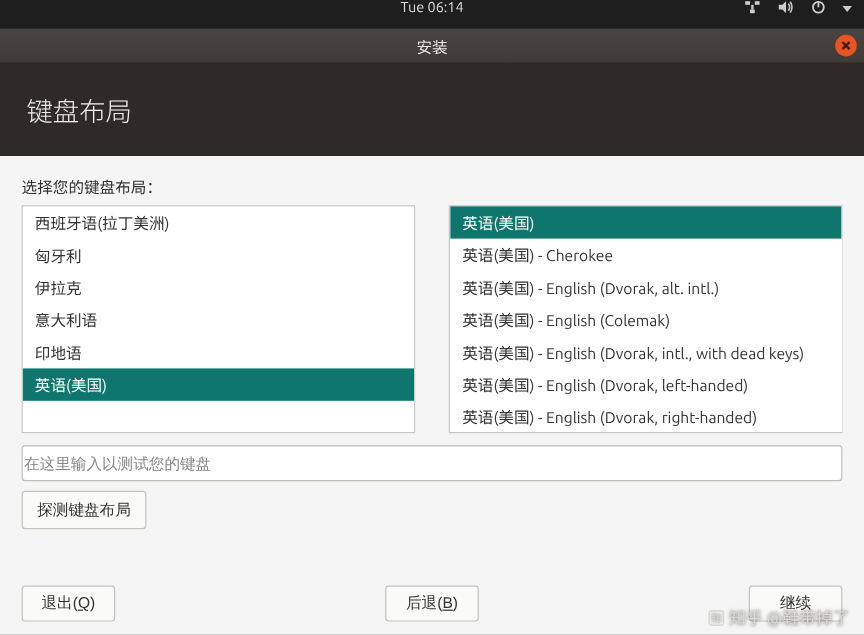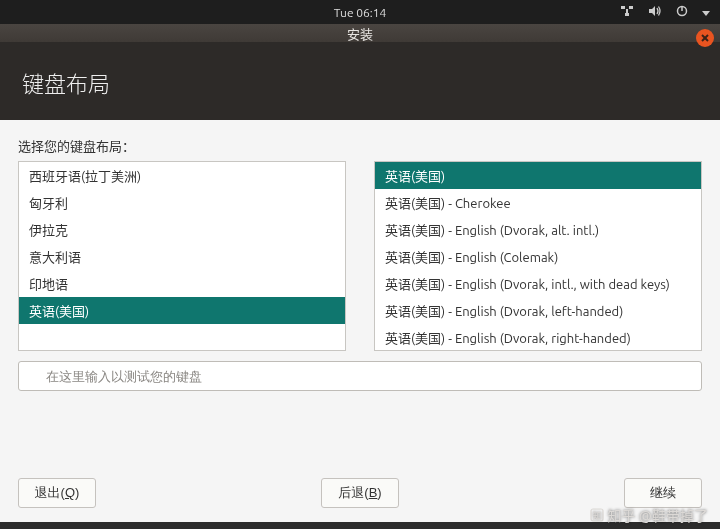--- a/index.html
+++ b/index.html
@@ -1,34 +1,34 @@
 <!DOCTYPE html>
 <html><head>
 <meta charset="utf-8">
 <style>
 *{margin:0;padding:0;box-sizing:border-box}
 body{width:720px;height:529px;background:#2c2c2c;font-family:"Ubuntu","Noto Sans CJK SC",sans-serif;font-size:13px;color:#3c3c3c;overflow:hidden;position:relative}
-.topbar{height:24px;background:#1e1e1e;color:#ddd;display:flex;align-items:center;justify-content:center;position:relative;font-size:12px}
+.topbar{height:24px;background:#1e1e1e;color:#ddd;display:flex;justify-content:center;position:relative;font-size:12px}
 .topbar .indicators{position:absolute;right:10px;display:flex;gap:14px;align-items:center}
 .ind-icon svg{fill:#ccc}
-.titlebar{height:18px;background:linear-gradient(#4a4541,#3f3a36);display:flex;align-items:center;justify-content:center;color:#e8e6e3;position:relative;font-size:13px}
+.titlebar{height:28px;background:linear-gradient(#4a4541,#3f3a36);display:flex;align-items:center;justify-content:center;color:#e8e6e3;position:relative;font-size:13px}
 .close-btn{position:absolute;right:6px;top:5px;width:18px;height:18px;border-radius:50%;background:#e95420;display:flex;align-items:center;justify-content:center;color:#2b1b12;cursor:pointer}
 .close-btn svg{stroke:#3b2217;stroke-width:2}
 .header{background:#2d2a28;color:#eee;padding:24px 22px 22px;font-size:22px;font-weight:300}
 .content{background:#f5f5f5;padding:16px 18px 14px;height:calc(100% - 24px - 28px - 75px);display:flex;flex-direction:column}
 .prompt{font-size:13px;margin-bottom:6px;color:#333}
 .lists{display:flex;gap:28px;height:190px}
 .listbox{flex:1;background:#fff;border:1px solid #c8c6c2;overflow-y:auto;scrollbar-width:thin}
 .listbox::-webkit-scrollbar{width:10px}
 .listbox::-webkit-scrollbar-thumb{background:#c0beba;border-radius:2px}
 .listbox::-webkit-scrollbar-track{background:#f0efed}
 .litem{padding:4px 10px;font-size:13px;color:#333;cursor:pointer;white-space:nowrap;overflow:hidden;text-overflow:ellipsis}
 .litem.sel{background:#0f766e;color:#fff}
 .testfield{margin-top:10px}
-.testfield input{width:100%;height:30px;border:1px solid #bfbcb7;border-radius:3px;padding:0 27px;font-size:13px;color:#555;background:#fff}
+.testfield input{width:100%;height:30px;border:1px solid #bfbcb7;border-radius:3px;padding:0 1px;font-size:13px;color:#555;background:#fff}
 .testfield input::placeholder{color:#8a8783}
 .detect{margin-top:8px}
 .detect button{background:#fafaf8;border:1px solid #c5c2be;border-radius:3px;padding:6px 12px;font-size:13px;color:#333;cursor:pointer}
 .footer{margin-top:auto;display:flex;justify-content:space-between;gap:12px;padding-top:14px}
 .footer button{min-width:78px;height:30px;border:1px solid #c5c2be;border-radius:3px;background:#fafaf8;font-size:13px;color:#333;cursor:pointer;padding:0 14px}
 .watermark{position:absolute;bottom:4px;right:12px;color:#dcd9d6;font-size:14px;text-shadow:0 0 3px rgba(0,0,0,.6);display:flex;align-items:center;gap:4px}
 .watermark svg{fill:#dcd9d6}
 .ul{text-decoration:underline}
 </style>
 </head>
@@ -92,20 +92,23 @@
         <div class="litem">英语(美国) - English (Dvorak, intl., with dead keys)</div>
         <div class="litem">英语(美国) - English (Dvorak, left-handed)</div>
         <div class="litem">英语(美国) - English (Dvorak, right-handed)</div>
       </div>
   </div>
 
   <div class="testfield">
     <input type="text" placeholder="在这里输入以测试您的键盘" style="">
   </div>
 
+  <div class="detect">
+    <button>探测键盘布局</button>
+  </div>
 
   <div class="footer">
     <button><span>退出(</span><span class="ul">Q</span><span>)</span></button>
     <button><span>后退(</span><span class="ul">B</span><span>)</span></button>
     <button>继续</button>
   </div>
 </div>
 
 <div class="watermark">
   <svg width="14" height="14" viewBox="0 0 14 14">

